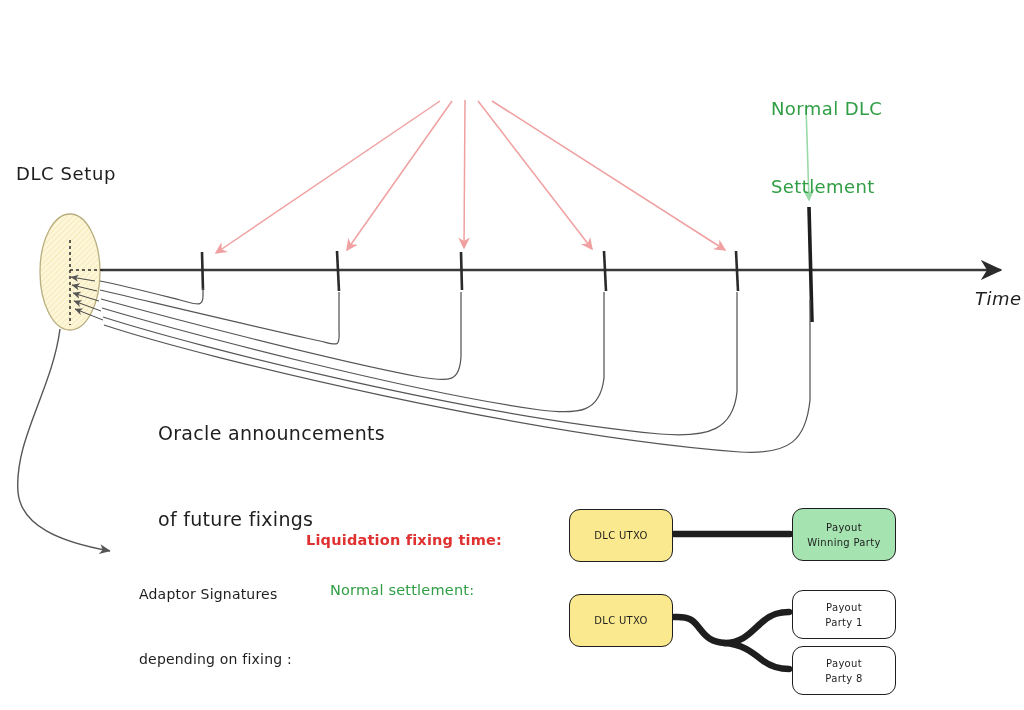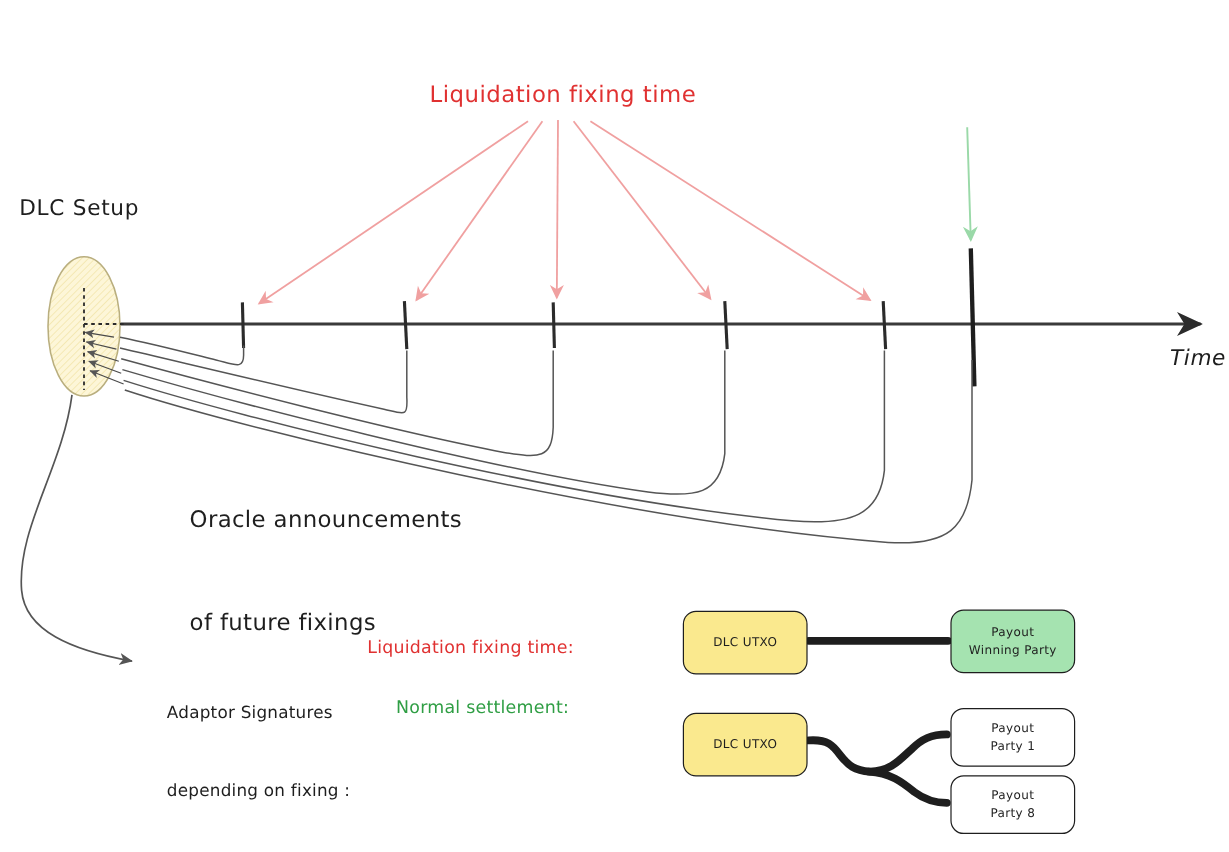--- a/index.html
+++ b/index.html
@@ -73,20 +73,21 @@
     color: #1e1e1e;
     letter-spacing: 0.2px;
     line-height: 1.55;
   }
   .lbl-liq2 {
     left: 306px;
     top: 531px;
     font-size: 14.5px;
     color: #e03131;
     letter-spacing: 0.2px;
+    font-weight: bold;
   }
   .lbl-norm2 {
     left: 306px;
     top: 581px;
     font-size: 14.5px;
     color: #2f9e44;
     letter-spacing: 0.2px;
     margin-left: 24px;
   }
   .node {
@@ -192,22 +193,25 @@
       <path d="M674,534 L790,534" stroke-width="6.5"></path>
 
       <path d="M674,617 C690,616 694,621 700,629 C707,638 712,642 725,643
                C742,643 750,633 760,624 C768,616 776,612 789,612" stroke-width="6.5"></path>
       <path d="M724,643 C742,644 752,652 762,660 C770,666 778,669 789,669" stroke-width="6.5"></path>
     </g>
   </svg>
 
   <div class="lbl lbl-dlc-setup">DLC Setup</div>
 
-  <div class="lbl lbl-liq">Liquidation fixing time</div>
-
+
+  <div class="lbl lbl-normal-dlc">
+    <div>Normal DLC</div>
+    <div>Settlement</div>
+  </div>
 
   <div class="lbl lbl-time">Time</div>
 
   <div class="lbl lbl-oracle">
     <div>Oracle announcements</div>
     <div>of future fixings</div>
   </div>
 
   <div class="lbl lbl-adaptor">
     <div>Adaptor Signatures</div>

